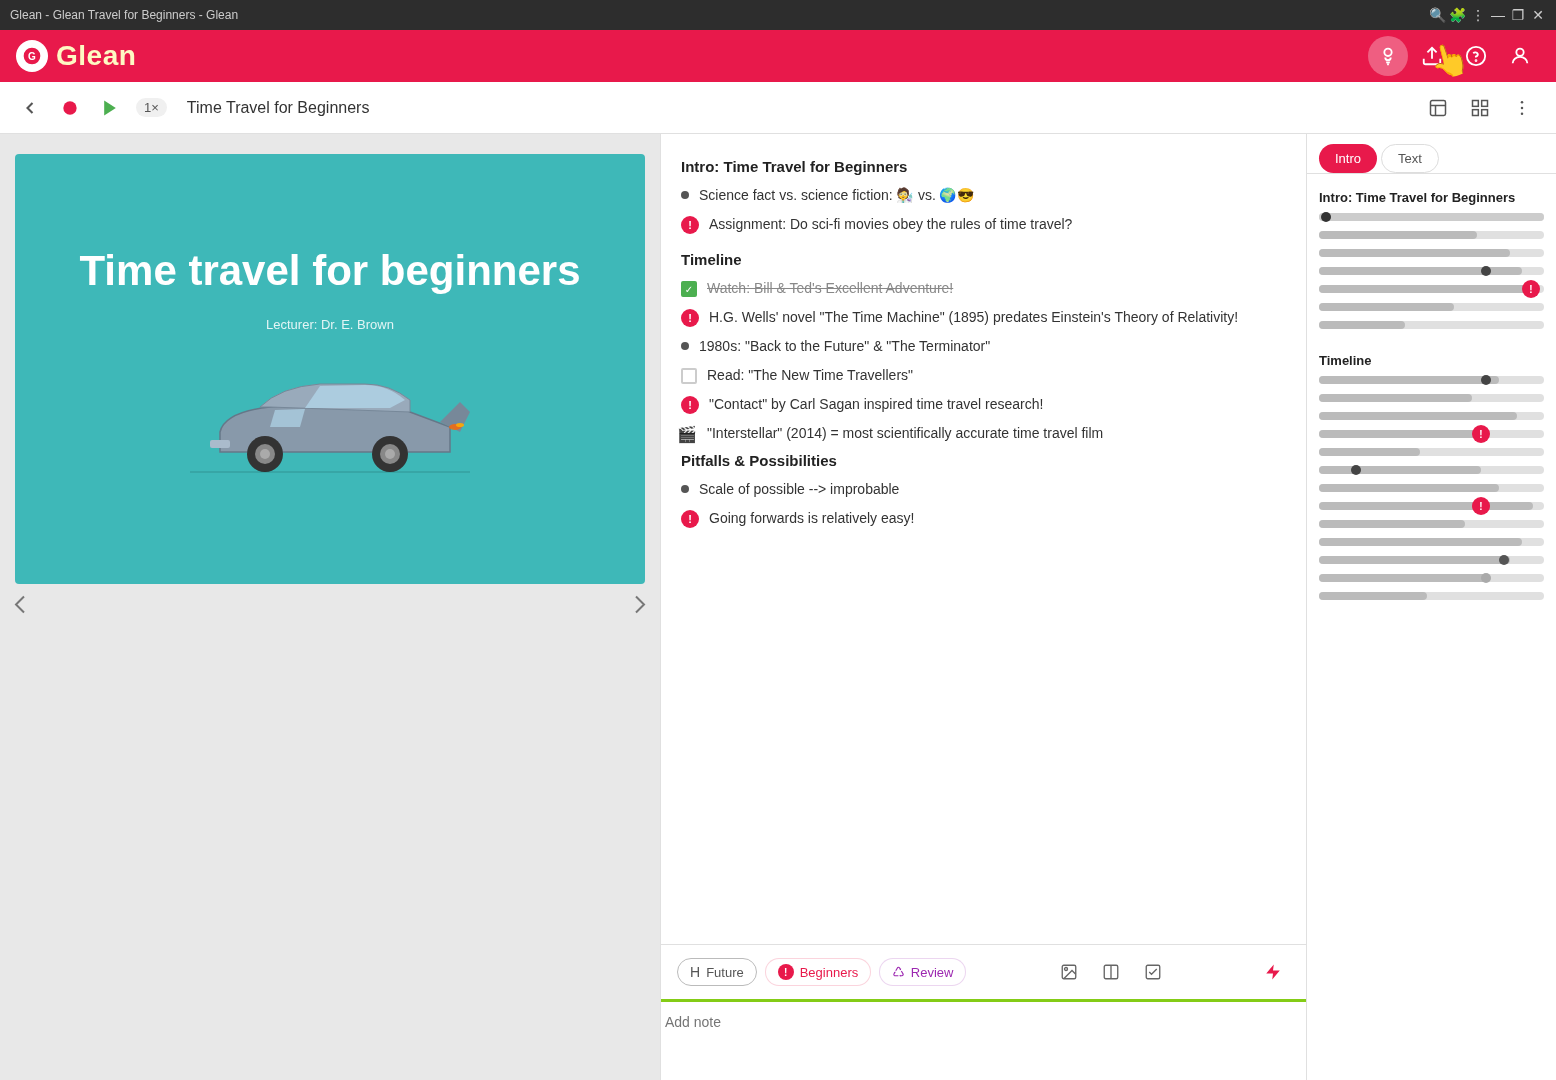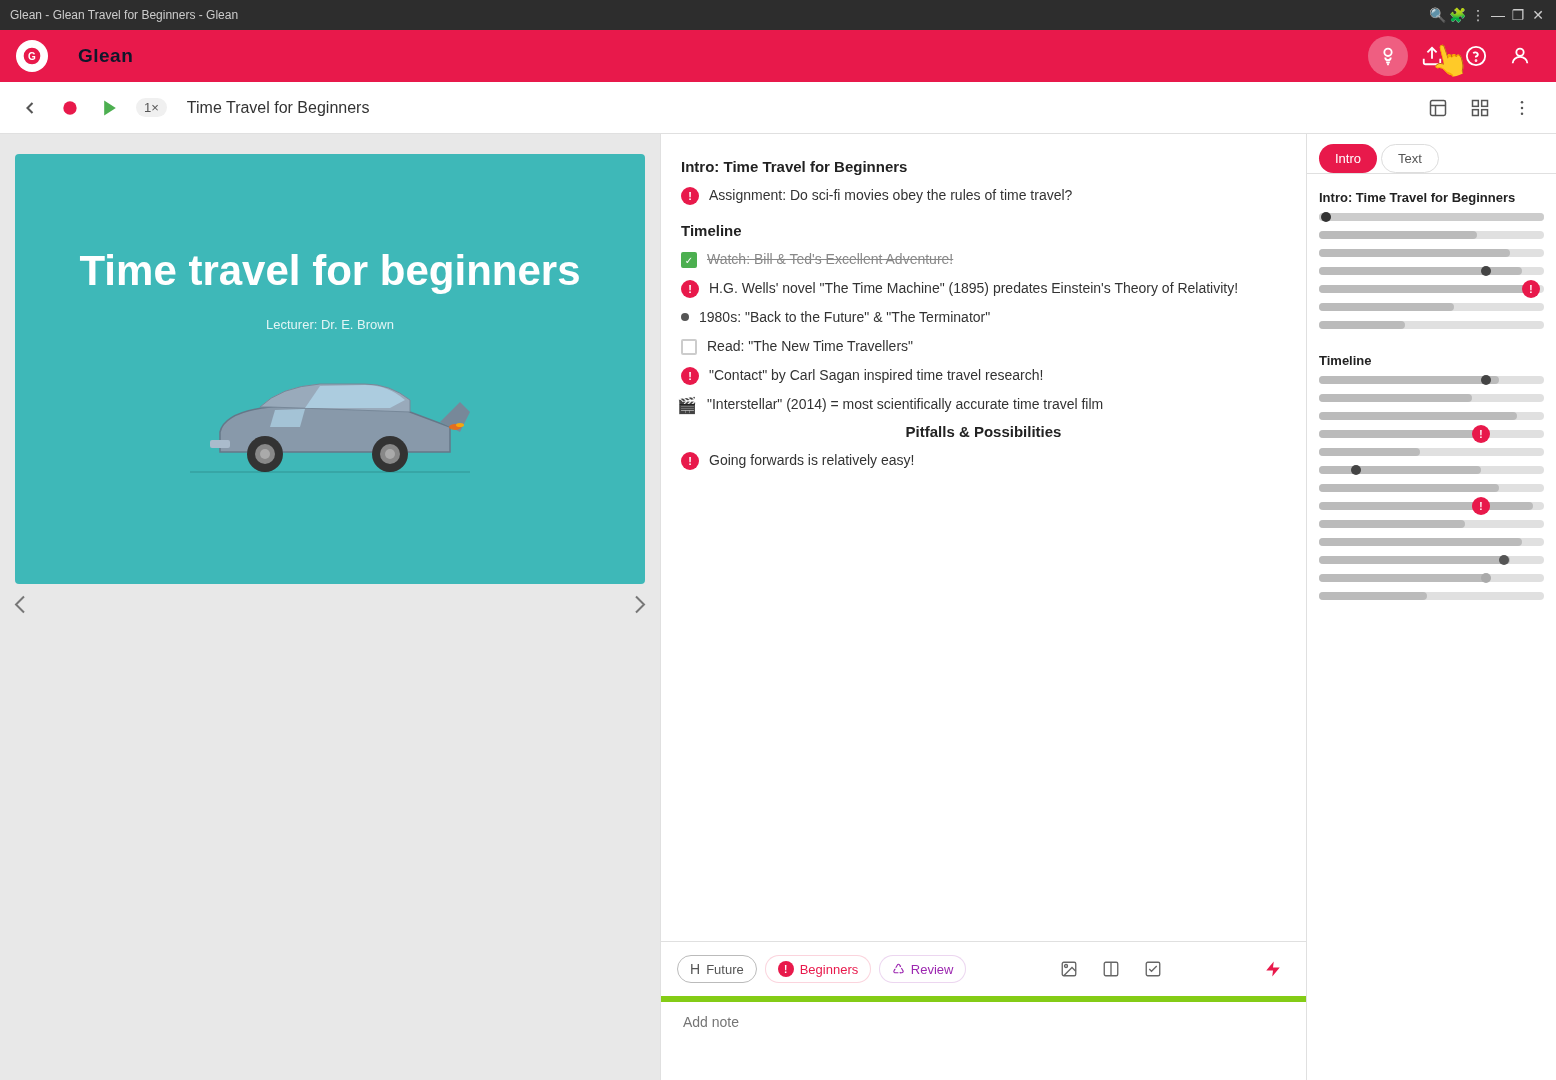--- a/index.html
+++ b/index.html
@@ -32,21 +32,21 @@
       align-items: center;
       justify-content: space-between;
       padding: 0 16px;
     }
     .logo-area { display: flex; align-items: center; gap: 8px; }
     .logo-icon {
       width: 32px; height: 32px; background: white; border-radius: 50%;
       display: flex; align-items: center; justify-content: center;
     }
     .logo-icon svg { width: 20px; height: 20px; }
-    .logo-text { color: #0f172a; font-size: 19px; font-weight: 700; letter-spacing: 0.5px; margin-left: 22px; }
+    .logo-text { color: #fef9c3; font-size: 28px; font-weight: 700; letter-spacing: 0.5px; }
     .top-nav-right { display: flex; align-items: center; gap: 4px; }
     .nav-icon-btn {
       width: 40px; height: 40px; background: none; border: none;
       cursor: pointer; color: white; border-radius: 50%;
       display: flex; align-items: center; justify-content: center;
       font-size: 18px; position: relative;
     }
     .nav-icon-btn.active { background: rgba(255,255,255,0.25); }
 
     
@@ -247,22 +247,22 @@
     .toolbar-spacer { flex: 1; }
 
     .icon-tool-btn {
       background: none; border: none; cursor: pointer;
       width: 34px; height: 34px;
       display: flex; align-items: center; justify-content: center;
       color: #666; border-radius: 4px; font-size: 16px;
     }
 
     .add-note-area {
-      border-top: 6px solid #84cc16;
-      padding: 12px 22px;
+      border-top: 3px solid #84cc16;
+      padding: 12px 4px;
     }
     .add-note-input {
       width: 100%;
       border: none;
       outline: none;
       font-size: 14px;
       color: #aaa;
       resize: none;
       height: 50px;
       font-family: inherit;
@@ -509,20 +509,24 @@
         <polyline points="4,4 12,12 4,20" stroke="#777" stroke-width="2" fill="none"></polyline>
       </svg>
     </button>
   </div>
 
   <div class="notes-panel">
     <div class="notes-content">
 
       <div class="section-heading">Intro: Time Travel for Beginners</div>
 
+      <div class="note-item">
+        <div class="bullet-dot"></div>
+        <span>Science fact vs. science fiction: 🧑‍🔬 vs. 🌍😎</span>
+      </div>
 
       <div class="note-item">
         <div class="important-icon">!</div>
         <span>Assignment: Do sci-fi movies obey the rules of time travel?</span>
       </div>
 
       <div class="section-heading" style="margin-top:16px;">Timeline</div>
 
       <div class="note-item">
         <div class="checkbox-icon checkbox-checked">✓</div>
@@ -549,22 +553,26 @@
         <span>"Contact" by Carl Sagan inspired time travel research!</span>
       </div>
 
       <div class="note-item">
         <div class="bullet-dot" style="background: transparent; position:relative;">
           <span style="font-size:16px;position:absolute;top:-6px;left:-4px;">🎬</span>
         </div>
         <span style="margin-left:8px;">"Interstellar" (2014) = most scientifically accurate time travel film</span>
       </div>
 
-      <div class="section-heading" style="margin-top:4px;text-align:center;">Pitfalls &amp; Possibilities</div>
-
+      <div class="section-heading" style="margin-top:4px;">Pitfalls &amp; Possibilities</div>
+
+      <div class="note-item">
+        <div class="bullet-dot"></div>
+        <span>Scale of possible --&gt; improbable</span>
+      </div>
 
       <div class="note-item">
         <div class="important-icon">!</div>
         <span>Going forwards is relatively easy!</span>
       </div>
 
     </div>
 
     <div class="notes-toolbar">
       <button class="tag-btn tag-heading">

